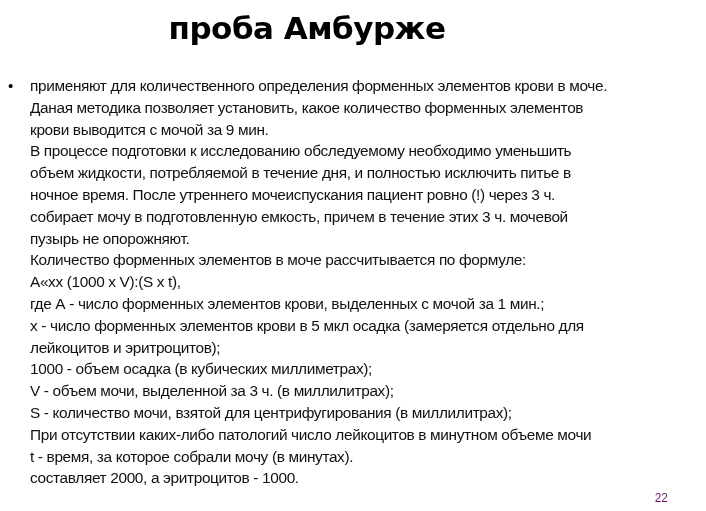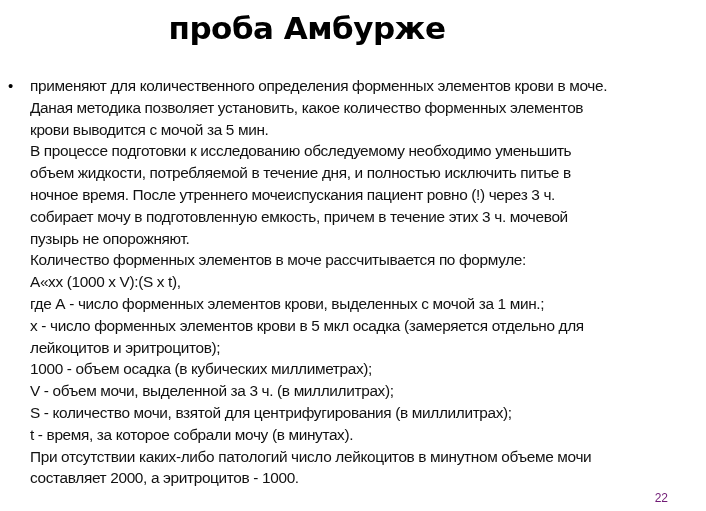--- a/index.html
+++ b/index.html
@@ -32,33 +32,33 @@
 </head>
 <body>
 
 <div class="title">проба Амбурже</div>
 
 <div class="content">
   <span class="bullet">•</span>
   <div class="lines">
     <div class="line">применяют для количественного определения форменных элементов крови в моче.</div>
     <div class="line">Даная методика позволяет установить, какое количество форменных элементов</div>
-    <div class="line">крови выводится с мочой за 5 мин.</div>
+    <div class="line">крови выводится с мочой за 9 мин.</div>
     <div class="line">В процессе подготовки к исследованию обследуемому необходимо уменьшить</div>
     <div class="line">объем жидкости, потребляемой в течение дня, и полностью исключить питье в</div>
     <div class="line">ночное время. После утреннего мочеиспускания пациент ровно (!) через 3 ч.</div>
     <div class="line">собирает мочу в подготовленную емкость, причем в течение этих 3 ч. мочевой</div>
     <div class="line">пузырь не опорожняют.</div>
     <div class="line">Количество форменных элементов в моче рассчитывается по формуле:</div>
     <div class="line">А«хх (1000 х V):(S  х t),</div>
     <div class="line">где А - число форменных элементов крови, выделенных с мочой за 1 мин.;</div>
     <div class="line">х - число форменных элементов крови в 5 мкл осадка (замеряется отдельно для</div>
     <div class="line">лейкоцитов и эритроцитов);</div>
     <div class="line">1000 - объем осадка (в кубических миллиметрах);</div>
     <div class="line">V - объем мочи, выделенной за 3 ч. (в миллилитрах);</div>
     <div class="line">S - количество мочи, взятой для центрифугирования (в миллилитрах);</div>
+    <div class="line">При  отсутствии каких-либо патологий число лейкоцитов в минутном объеме мочи</div>
     <div class="line">t - время, за которое собрали мочу (в минутах).</div>
-    <div class="line">При  отсутствии каких-либо патологий число лейкоцитов в минутном объеме мочи</div>
     <div class="line">составляет 2000, а эритроцитов - 1000.</div>
   </div>
 </div>
 
 <div class="page-num">22</div>
 
 </body></html>

